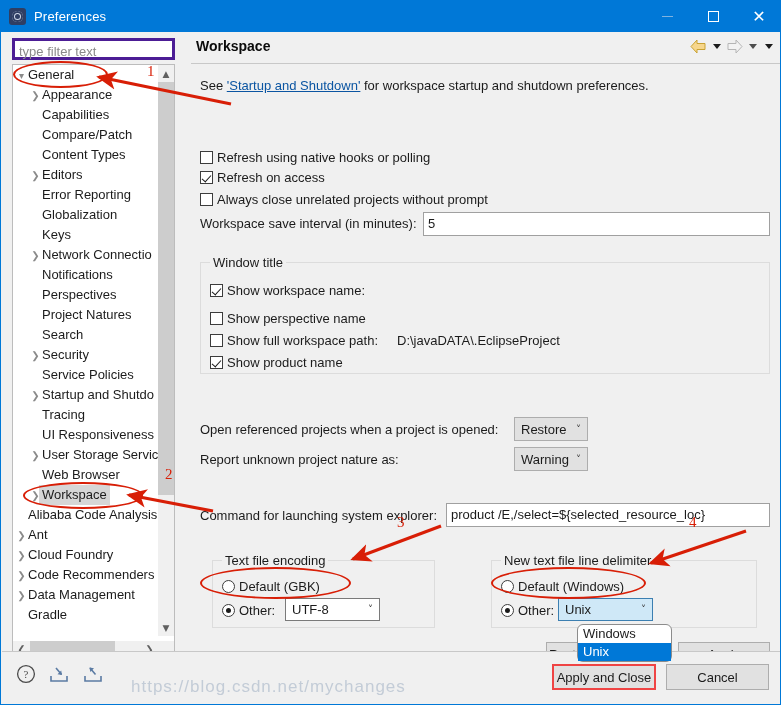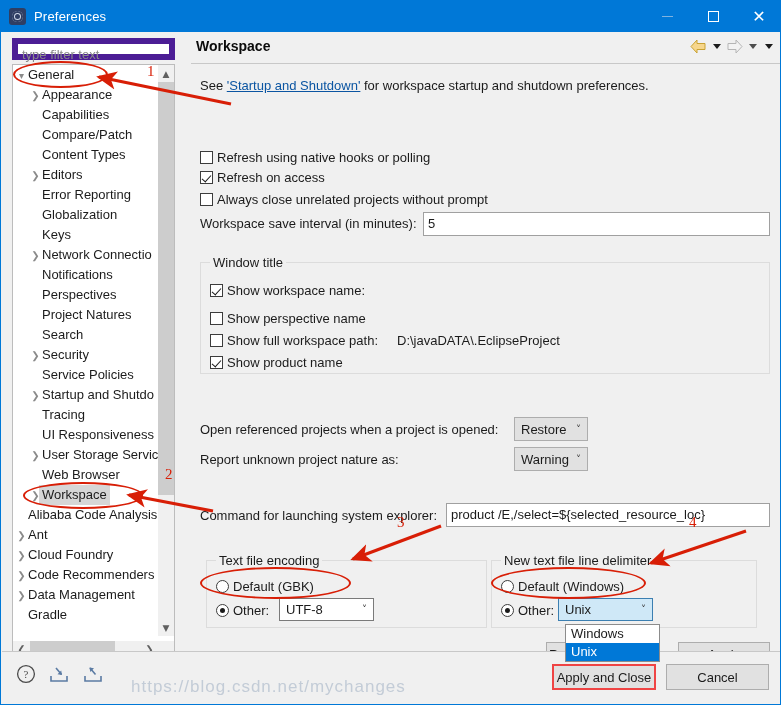--- a/index.html
+++ b/index.html
@@ -60,21 +60,21 @@
   
   .left-panel {
     position: absolute; left: 1px; top: 31px;
     width: 185px; height: 614px;
     background: #f0f0f0;
   }
   .filter-box {
     position: absolute; left: 10px; top: 6px;
     width: 163px; height: 22px;
     background: #ffffff;
-    border: 6px solid #4c1d95;
+    border: 3px solid #4c1d95;
     font-size: 13px; color: #8a8a8a;
     padding: 2px 4px;
     line-height: 18px;
   }
   .tree-wrap {
     position: absolute; left: 10px; top: 32px;
     width: 163px; height: 595px;
     background: #ffffff;
     border: 1px solid #bcbcbc;
     overflow: hidden;
@@ -438,21 +438,21 @@
 
       <div class="row-text" style="position:absolute; left:9px; top:388px;">Report unknown project nature as:</div>
       <div class="combo" style="left:323px; top:383px; width:74px; height:24px;">
         <span class="cv">Warning</span>
         <span class="carrow">˅</span>
       </div>
 
       <div class="row-text" style="position:absolute; left:9px; top:444px;">Command for launching system explorer:</div>
       <div class="txtfield" style="left:255px; top:439px; width:324px; height:24px;">product /E,/select=${selected_resource_loc}</div>
 
-      <div class="groupbox" style="left:15px; top:496px; width:281px; height:68px;">
+      <div class="groupbox" style="left:21px; top:496px; width:223px; height:68px;">
         <div class="gb-title">Text file encoding</div>
         <div class="chk-row" style="left:9px; top:18px;">
           <span class="rb"></span>
           <span>Default (GBK)</span>
         </div>
         <div class="chk-row" style="left:9px; top:42px;">
           <span class="rb on"></span>
           <span>Other:</span>
         </div>
         <div class="combo white" style="left:72px; top:37px; width:95px; height:23px;">
@@ -473,21 +473,21 @@
         </div>
         <div class="combo open" style="left:66px; top:37px; width:95px; height:23px;">
           <span class="cv">Unix</span>
           <span class="carrow">˅</span>
         </div>
       </div>
 
       <div class="btn" style="left:355px; top:578px; width:103px; height:25px;">Restore Defaults</div>
       <div class="btn" style="left:487px; top:578px; width:92px; height:25px;">Apply</div>
 
-      <div class="dropdown-list" style="left:374px; top:560px; width:95px;">
+      <div class="dropdown-list" style="left:386px; top:560px; width:95px;border-radius:6px;">
         <div class="opt">Windows</div>
         <div class="opt sel">Unix</div>
       </div>
 
     </div>
   </div>
 
   <div class="sep-line" style="top:650px;"></div>
   <div class="bottom-bar">
     <div class="bottom-icons">

